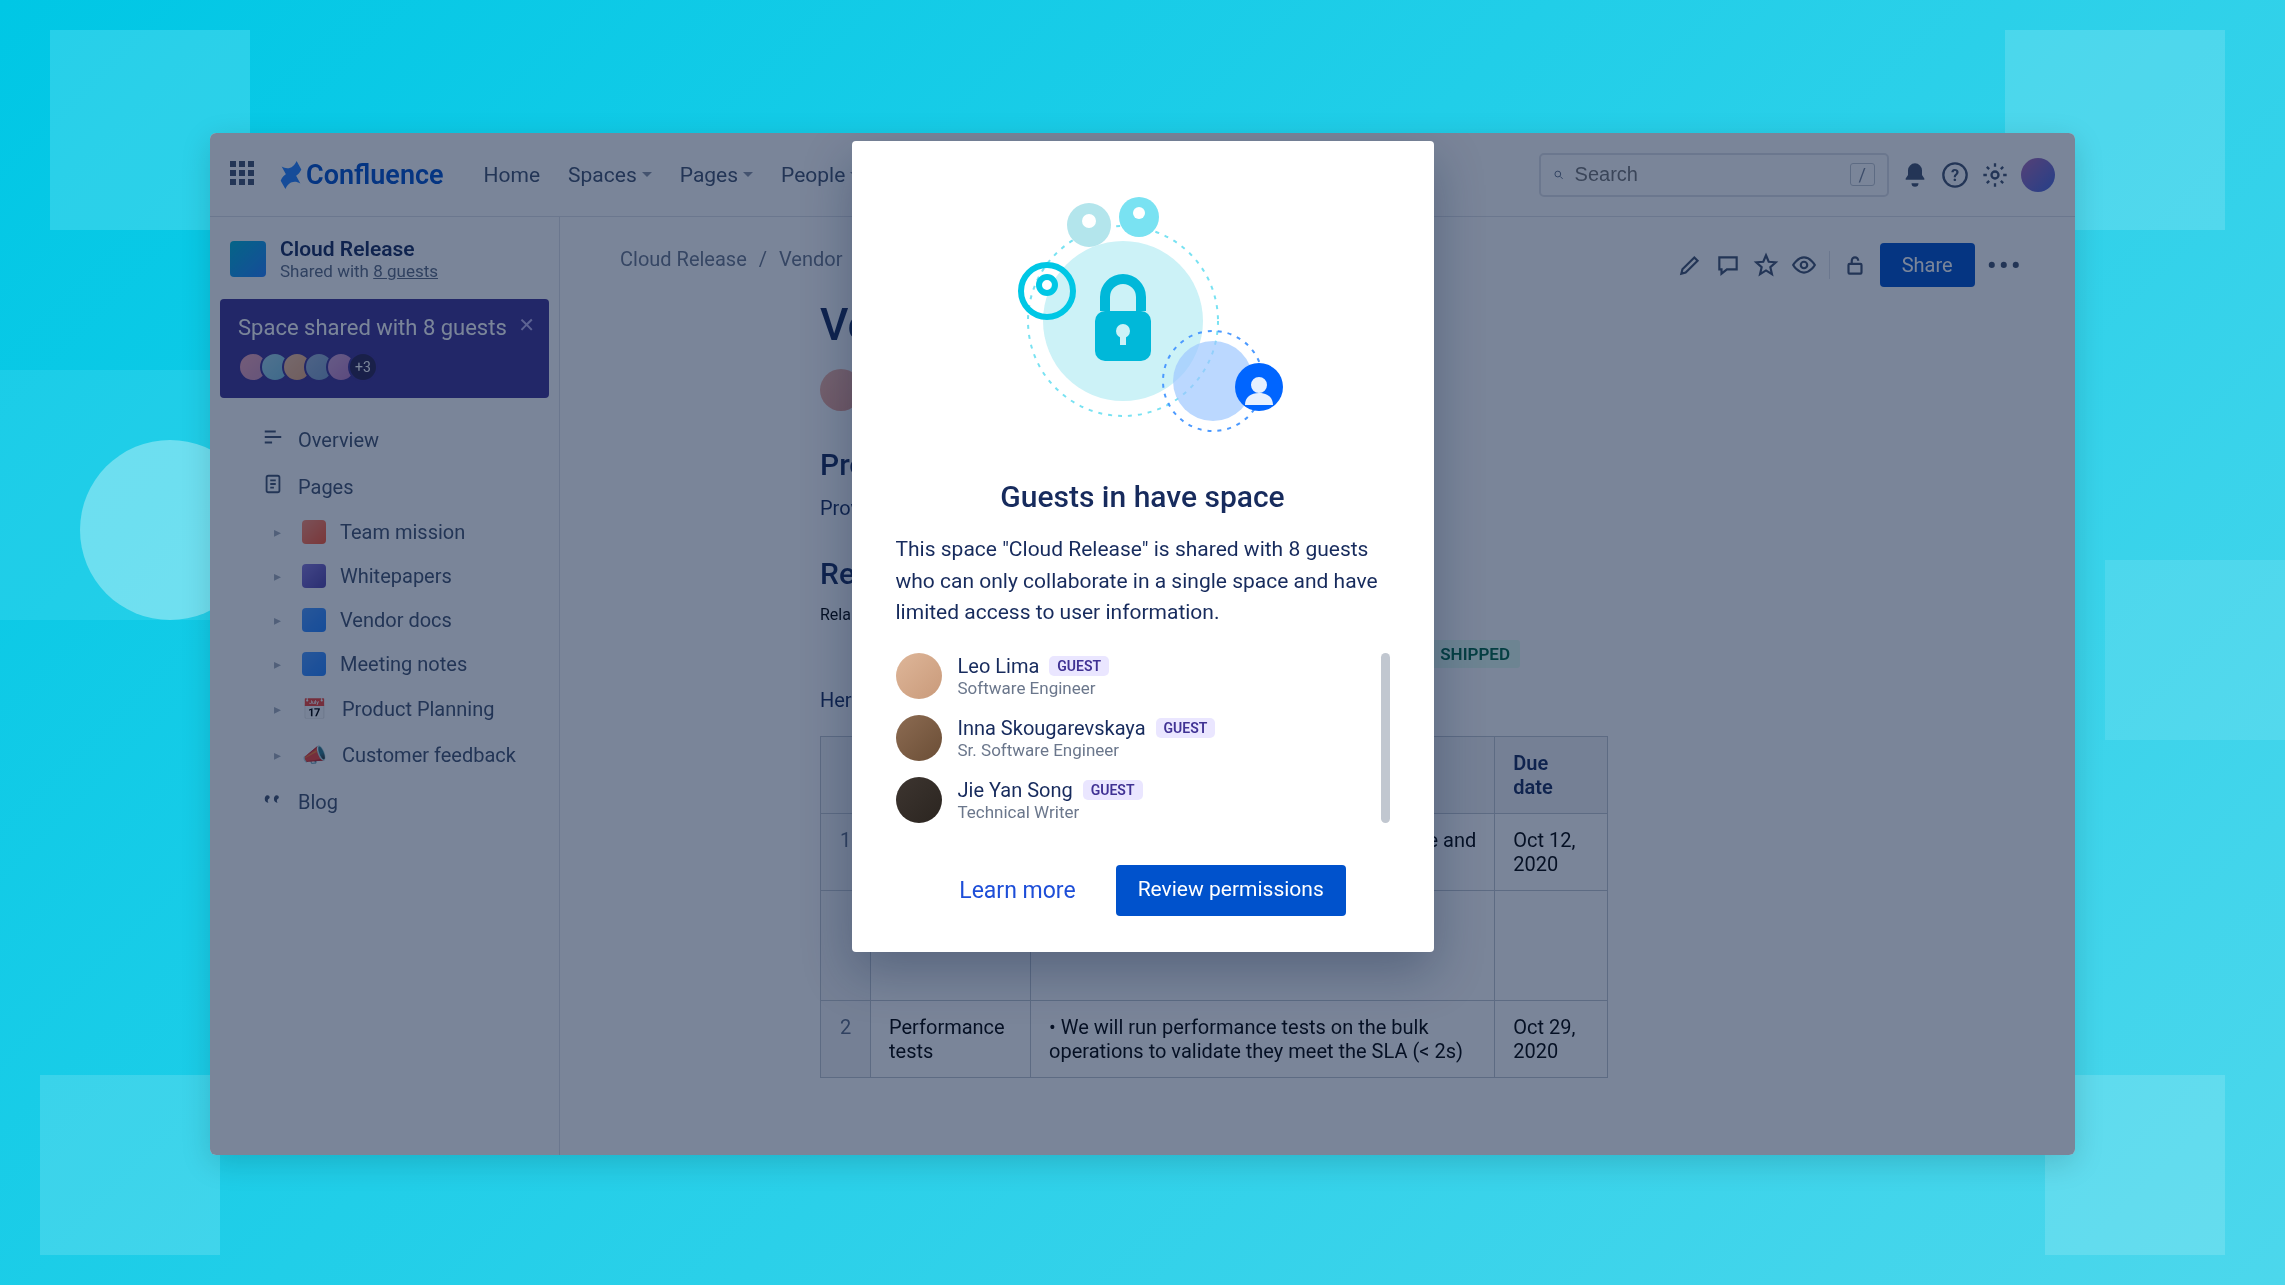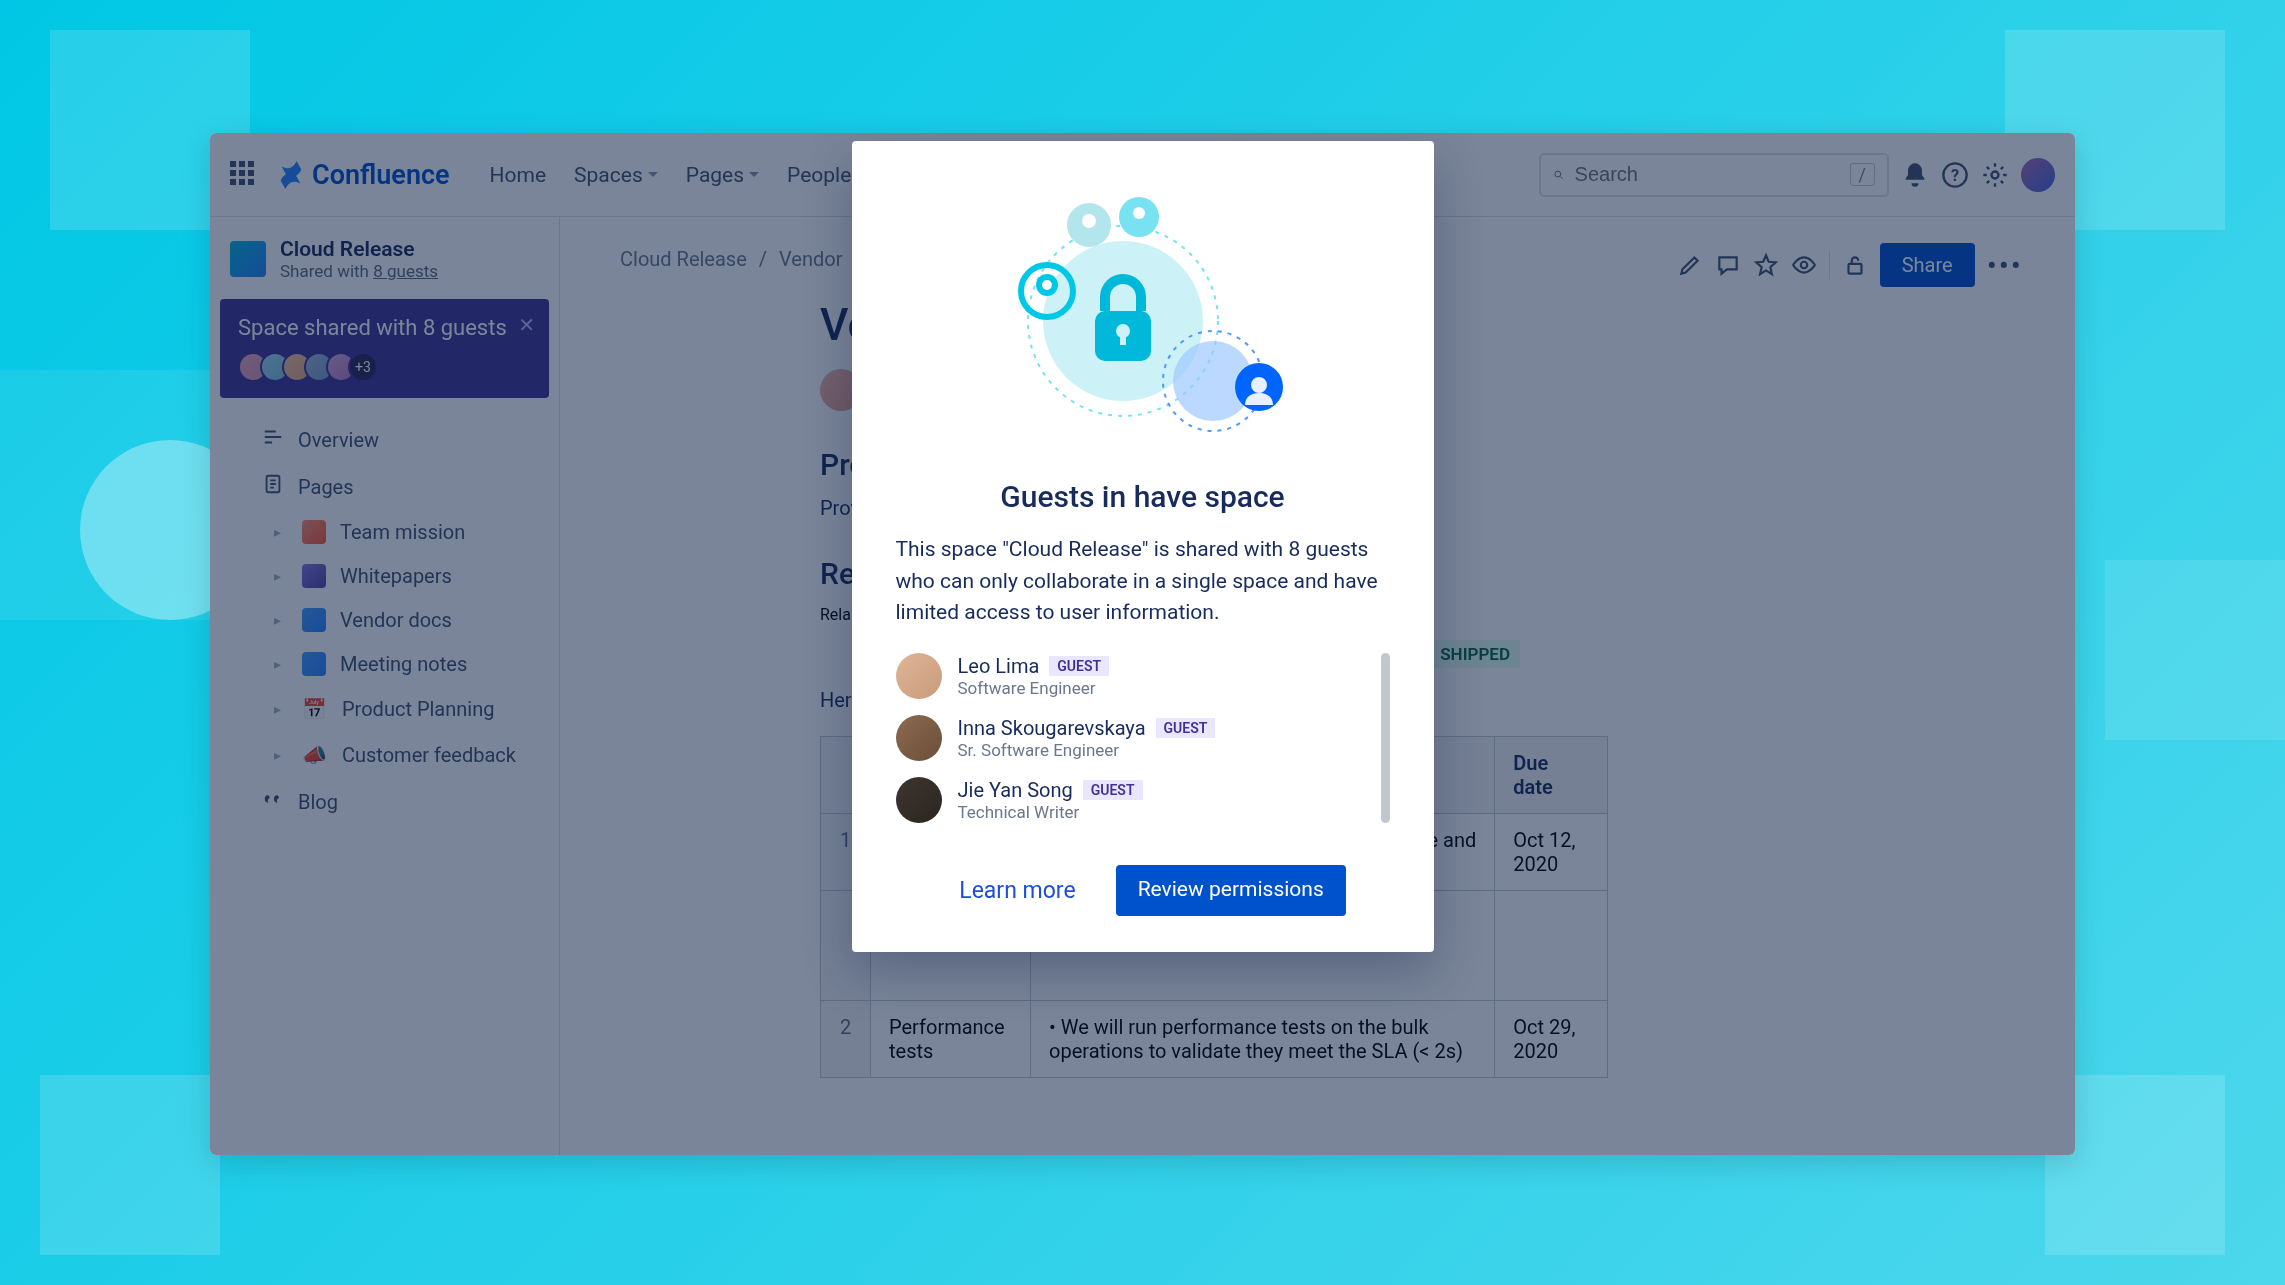--- a/index.html
+++ b/index.html
@@ -38,21 +38,21 @@
   
   .topnav {
     height: 84px;
     display: flex; align-items: center;
     padding: 0 20px;
     border-bottom: 1px solid #DFE1E6;
     gap: 12px;
   }
   .apps-icon { width: 28px; height: 28px; display: grid; grid-template-columns: repeat(3,6px); grid-template-rows: repeat(3,6px); gap: 3px;}
   .apps-icon span { background: #42526E; }
-  .logo { display:flex; align-items:center; gap:6px; color:#0052CC; font-weight:600; font-size:27px; margin-left:6px;}
+  .logo { display:flex; align-items:center; color:#0052CC; font-weight:600; font-size:27px; margin-left:6px;}
   .logo svg { width:30px; height:30px;}
   .nav-links { display:flex; gap:28px; margin-left:28px;}
   .nav-link { color:#42526E; font-size:21px; display:flex; align-items:center; gap:5px;}
   .nav-link::after { content:""; border:5px solid transparent; border-top-color:#8993A4; margin-top:5px;}
   .nav-link.nodrop::after { display:none;}
   .btn-create { background:#0052CC; color:#FFF; padding:10px 18px; font-size:21px; border-radius:4px;}
   .spacer { flex:1;}
   .search { display:flex; align-items:center; background:#FFF; border:2px solid #DFE1E6; border-radius:5px; padding:6px 12px; width:350px; gap:10px;}
   .search input { border:none; outline:none; font-size:20px; flex:1; color:#5E6C84;}
   .kbd { border:1px solid #C1C7D0; padding:0 8px; border-radius:3px; color:#7A869A; font-size:18px;}
@@ -135,21 +135,21 @@
   .modal-title { text-align:center; font-size:30px; color:#172B5D; font-weight:500; margin-bottom:20px;}
   .modal-text { font-size:21px; color:#172B5D; line-height:1.5; margin-bottom:24px;}
   .guest-list { position:relative; padding-right:16px; margin-bottom:42px;}
   .guest-row { display:flex; gap:16px; align-items:center; margin-bottom:16px;}
   .guest-av { width:46px; height:46px; border-radius:50%;}
   .gav1 { background: linear-gradient(135deg,#DEB699,#C99A7A);}
   .gav2 { background: linear-gradient(135deg,#8C6B52,#6B4E36);}
   .gav3 { background: linear-gradient(135deg,#3D3530,#2B2520);}
   .guest-name { font-size:20px; color:#172B5D; display:flex; align-items:center; gap:10px;}
   .guest-role { font-size:17px; color:#6B778C;}
-  .badge-guest { background:#EAE6FF; color:#403294; font-size:14px; font-weight:600; padding:2px 8px; border-radius:0;}
+  .badge-guest { background:#EAE6FF; color:#403294; font-size:14px; font-weight:600; padding:2px 8px; border-radius:5px;}
   .scrollhint { position:absolute; right:0; top:0; width:9px; height:170px; background:#C1C7D0; border-radius:5px;}
   .modal-actions { display:flex; justify-content:center; gap:20px;}
   .btn-link { color:#1d4ed8; font-size:23px; padding:12px 20px;}
   .btn-primary { background:#0052CC; color:#FFF; font-size:21px; padding:12px 22px; border-radius:4px;}
 </style>
 </head>
 <body>
 
 <div class="bg-shape bg-s1"></div>
 <div class="bg-shape bg-s2"></div>

